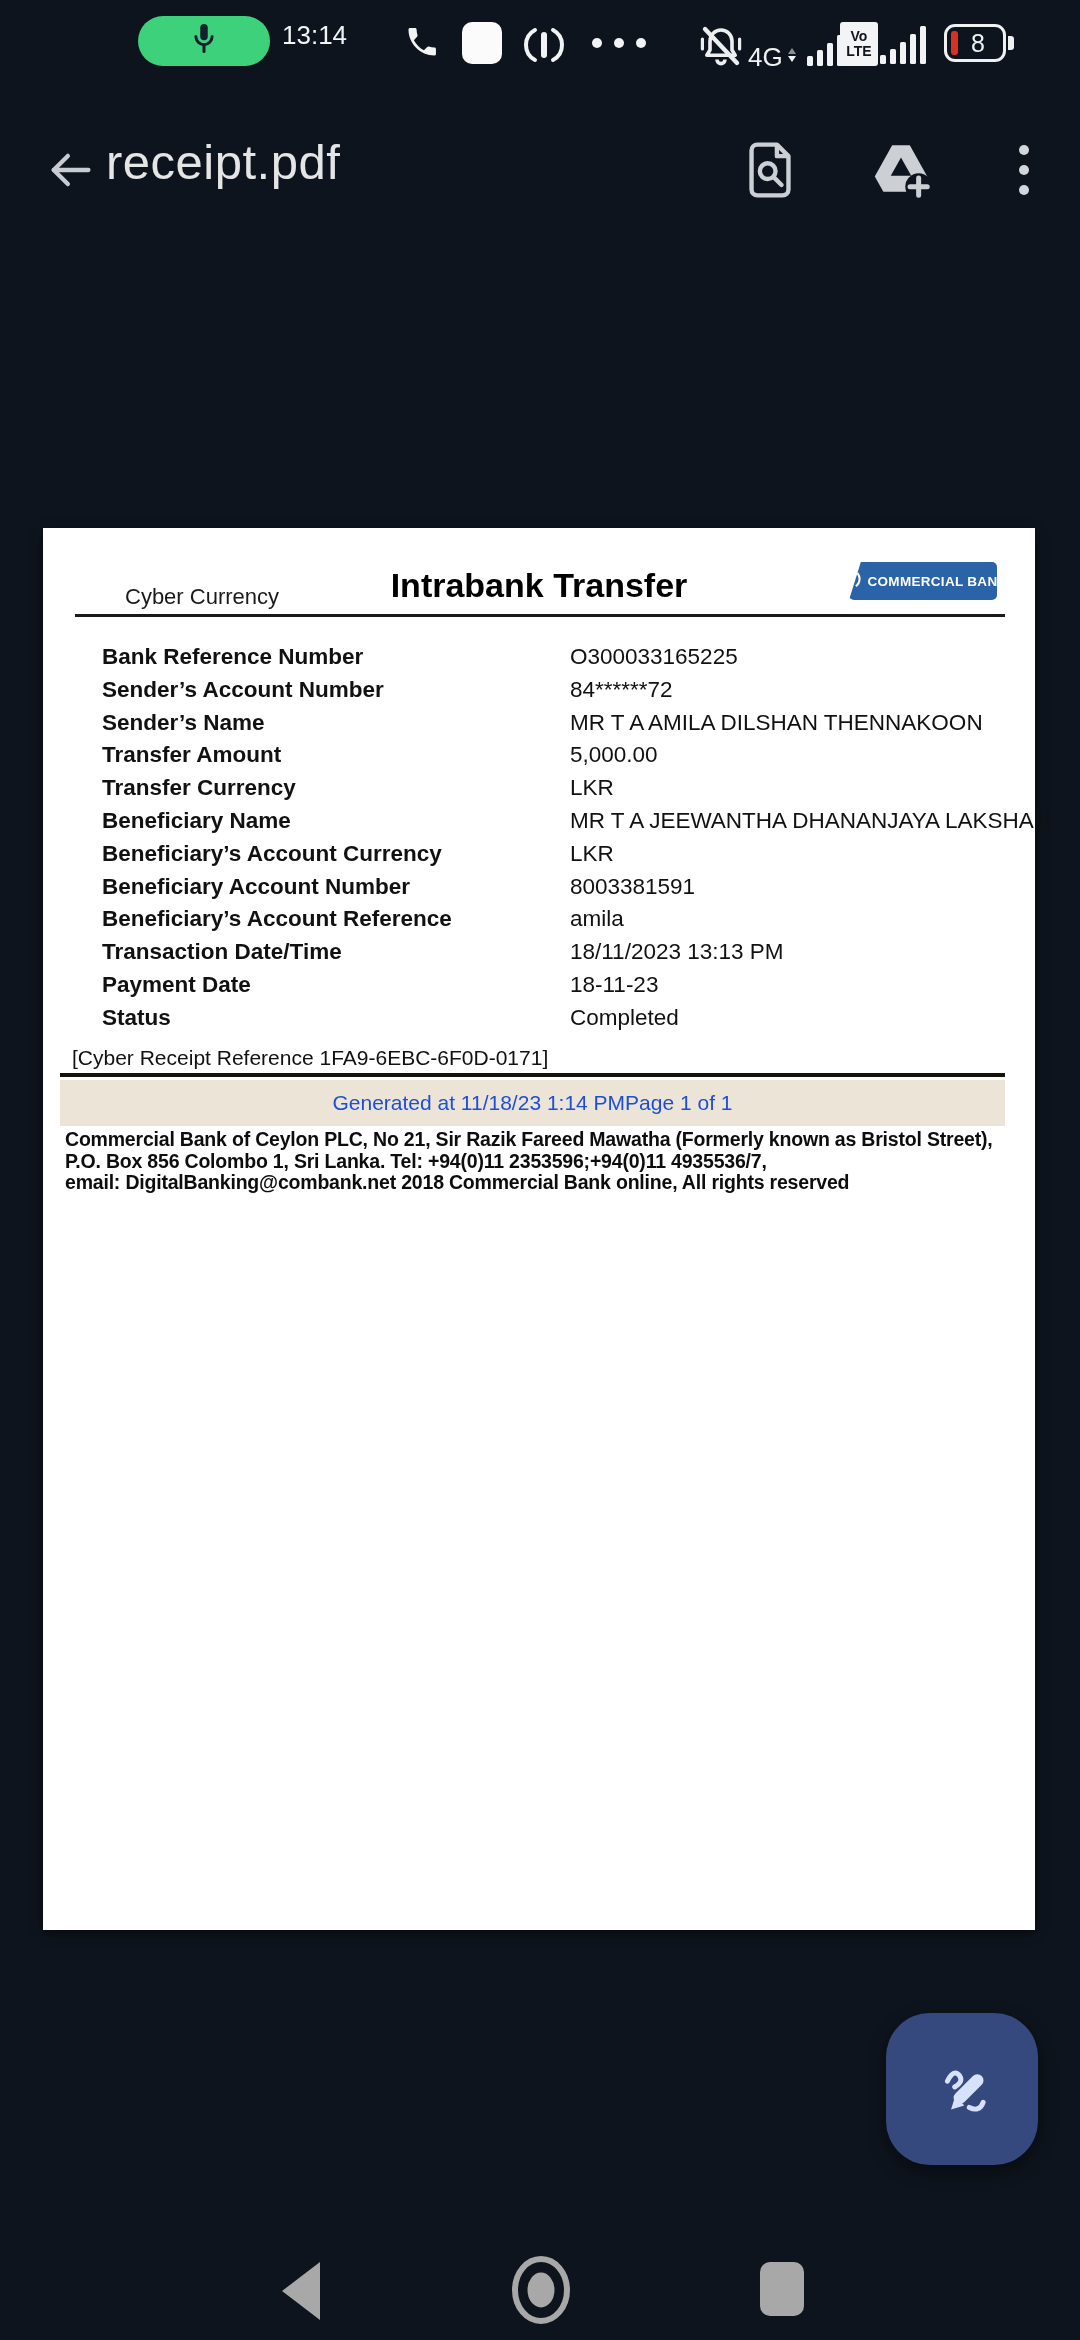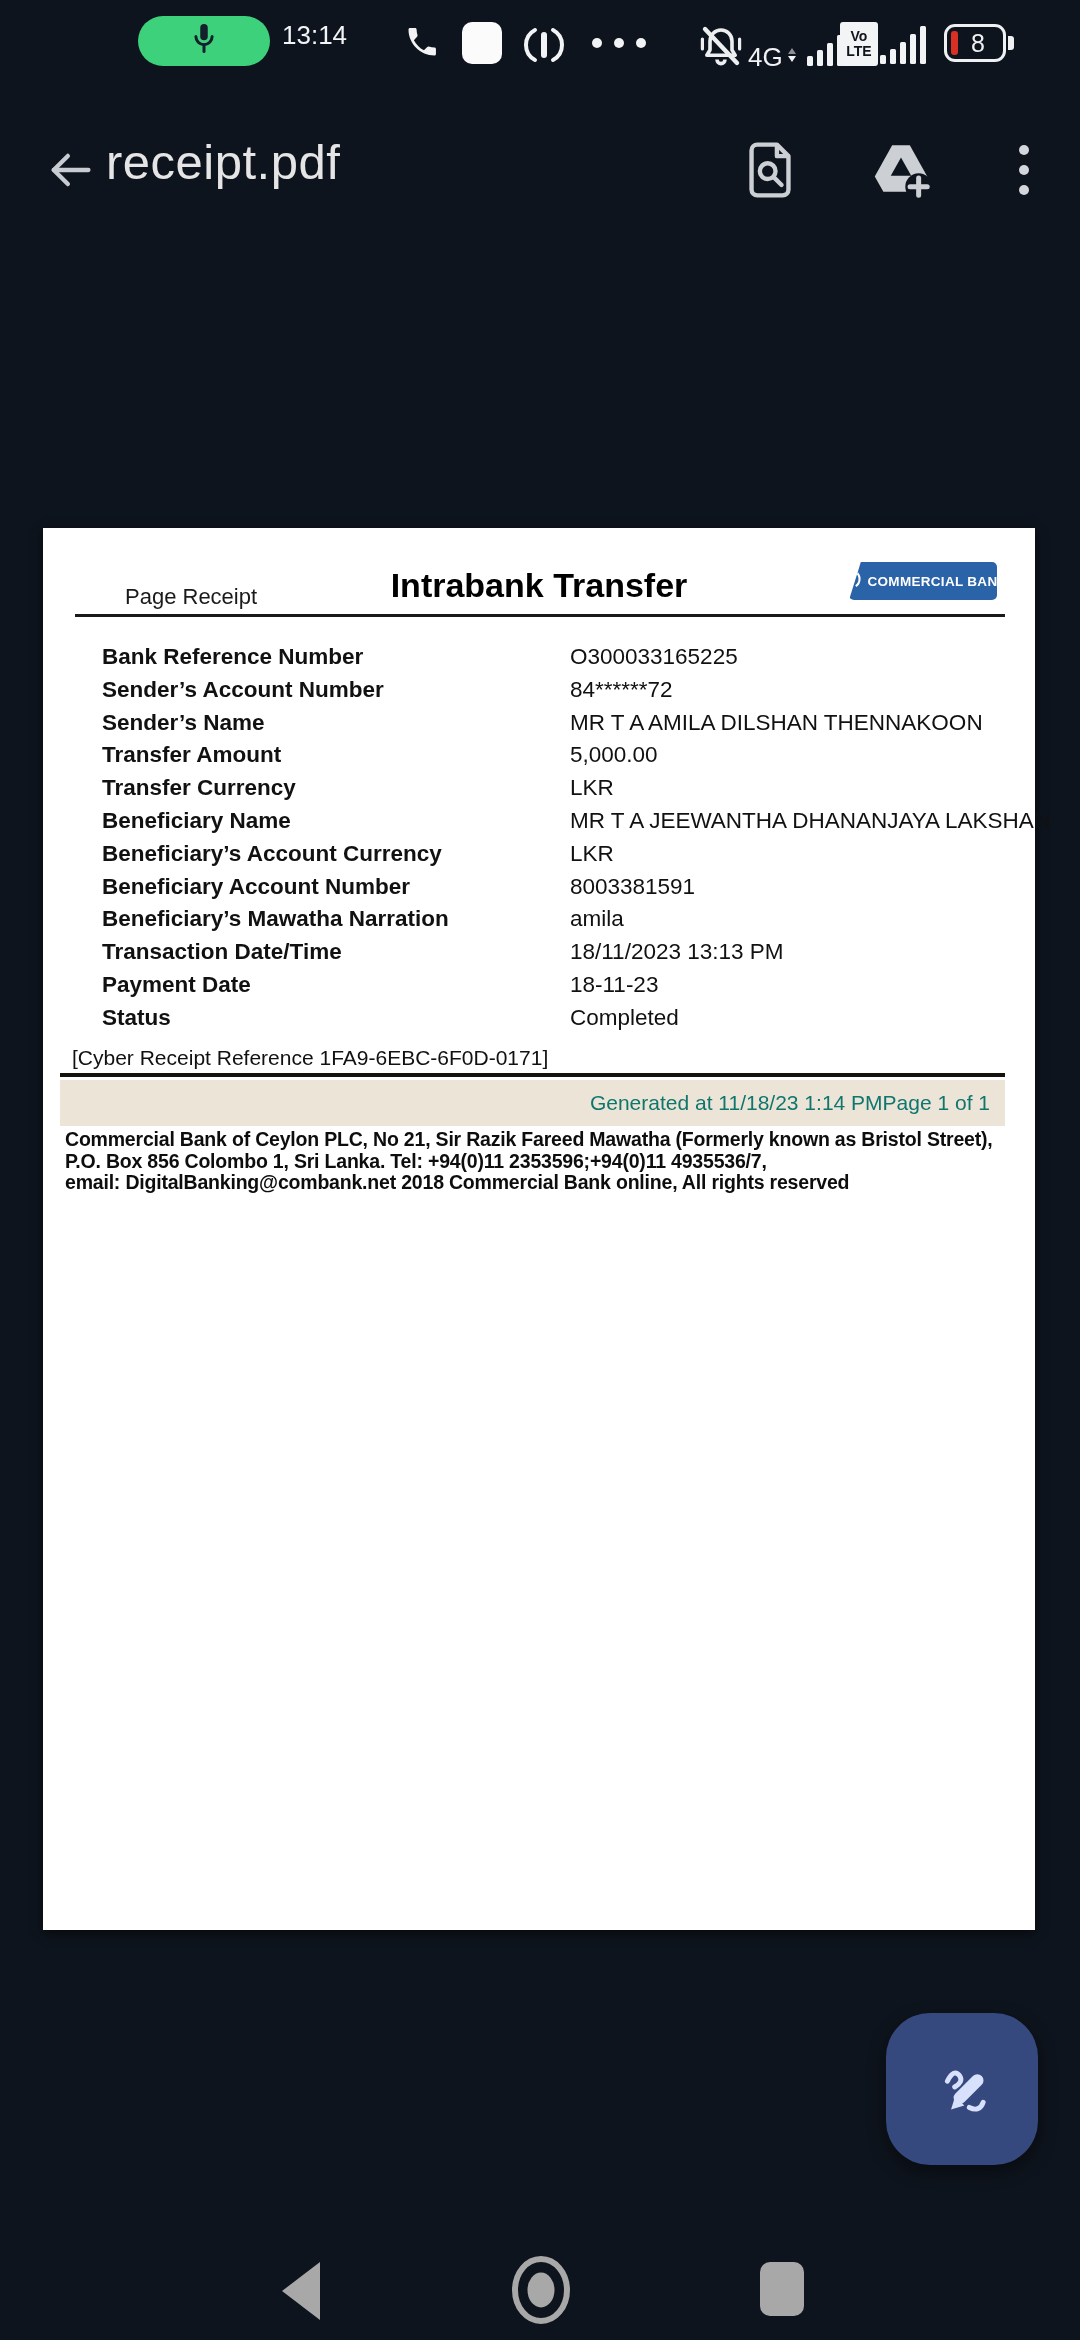--- a/index.html
+++ b/index.html
@@ -49,22 +49,22 @@
     display:flex; align-items:center; justify-content:center; gap:5px; }
   .bank-logo .txt { color:#fff; font-size:13.5px; font-weight:bold; letter-spacing:0.3px; white-space:nowrap; }
   .doc-rule { position:absolute; left:32px; right:30px; top:86px; height:3px; background:#1a1a1a; }
   .fields { position:absolute; left:0; right:0; top:112px;padding-left:30px; }
   .frow { position:relative; height:32.8px; }
   .flabel { position:absolute; left:29px; top:4px; font-size:22.5px; font-weight:bold; white-space:nowrap; }
   .fvalue { position:absolute; left:497px; top:4px; font-size:22.5px; white-space:nowrap; }
   .ref-line { position:absolute; left:29px; top:518px; font-size:21px; font-weight:500; }
   .gen-rule { position:absolute; left:17px; right:30px; top:545px; height:4px; background:#15120c; }
   .gen-bar { position:absolute; left:17px; right:30px; top:552px; height:46px; background:#ece5d7;
-    display:flex; align-items:center; justify-content:flex-end; padding:0 15px;
-    color:#0f766e; font-size:21px; }
+    display:flex; align-items:center; justify-content:center; padding:0 15px;
+    color:#1d4ed8; font-size:21px; }
   .doc-footer { position:absolute; left:22px; top:601px; font-size:19.5px; font-weight:bold;
     line-height:21.5px; letter-spacing:-0.2px; color:#0d0d0d; }
   
   .fab { position:absolute; left:886px; top:2013px; width:152px; height:152px; border-radius:44px;
     background:#36497e; display:flex; align-items:center; justify-content:center;
     box-shadow:0 6px 18px rgba(0,0,0,.45); }
   
   .nav-back { position:absolute; left:282px; top:2262px; width:0; height:0;
     border-top:29px solid transparent; border-bottom:29px solid transparent; border-right:38px solid #a8a8a8; }
   .nav-home { position:absolute; left:510px; top:2254px; }
@@ -183,21 +183,21 @@
       </svg>
     </div>
     <div class="ab-menu">
         <span></span>
         <span></span>
         <span></span>
       </div>
   </div>
 
   <div class="doc">
-    <div class="doc-label">Page Receipt</div>
+    <div class="doc-label">Cyber Currency</div>
     <div class="doc-title">Intrabank Transfer</div>
     <div class="bank-logo">
       <span>
         <svg width="24" height="20" viewBox="0 0 30 24">
           <path d="M9 3 a11 11 0 0 0 0 18" stroke="#fff" stroke-width="2.6" fill="none"></path>
           <path d="M21 3 a11 11 0 0 1 0 18" stroke="#fff" stroke-width="2.6" fill="none"></path>
           <rect x="12.8" y="3.5" width="4.4" height="17" rx="2" fill="#fff"></rect>
         </svg>
       </span>
       <span class="txt">COMMERCIAL BANK</span>
@@ -240,21 +240,21 @@
           <span class="flabel">Beneficiary’s Account Currency</span>
           <span class="fvalue">LKR</span>
         </div>
 
         <div class="frow">
           <span class="flabel">Beneficiary Account Number</span>
           <span class="fvalue">8003381591</span>
         </div>
 
         <div class="frow">
-          <span class="flabel">Beneficiary’s Mawatha Narration</span>
+          <span class="flabel">Beneficiary’s Account Reference</span>
           <span class="fvalue">amila</span>
         </div>
 
         <div class="frow">
           <span class="flabel">Transaction Date/Time</span>
           <span class="fvalue">18/11/2023 13:13 PM</span>
         </div>
 
         <div class="frow">
           <span class="flabel">Payment Date</span>

